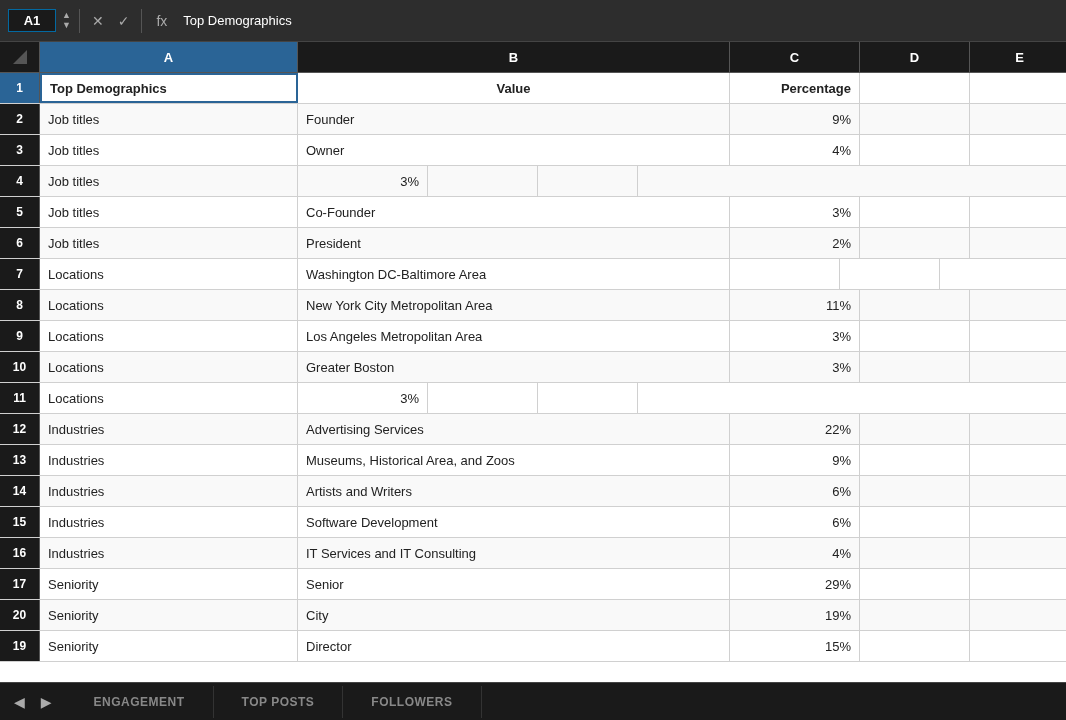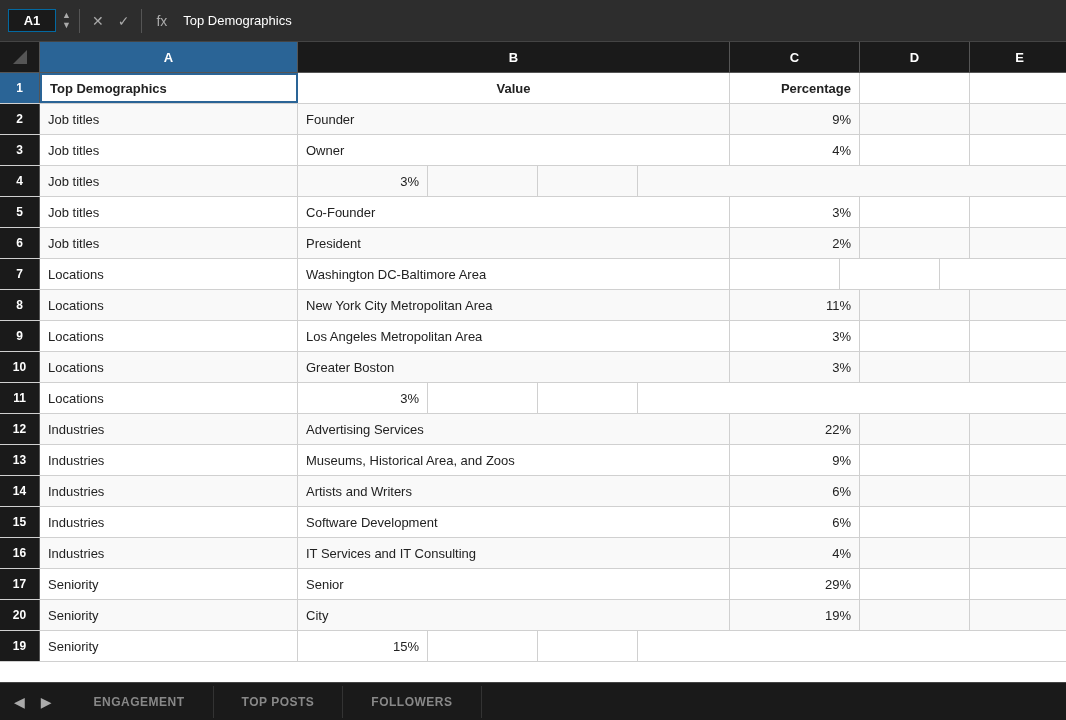--- a/index.html
+++ b/index.html
@@ -390,20 +390,21 @@
       <div class="row-num">20</div>
       <div class="cell col-a">Seniority</div>
       <div class="cell col-b">City</div>
       <div class="cell col-c">19%</div>
       <div class="cell col-d"></div>
       <div class="cell col-e"></div>
     </div>
       <div class="row">
       <div class="row-num">19</div>
       <div class="cell col-a">Seniority</div>
+      <div class="cell col-b">Director</div>
       <div class="cell col-c">15%</div>
       <div class="cell col-d"></div>
       <div class="cell col-e"></div>
     </div>
     </div>
 </div>
 
 <div class="tabs-bar">
   <div class="tab-arrows">
     <span class="tab-arrow">◀</span>

